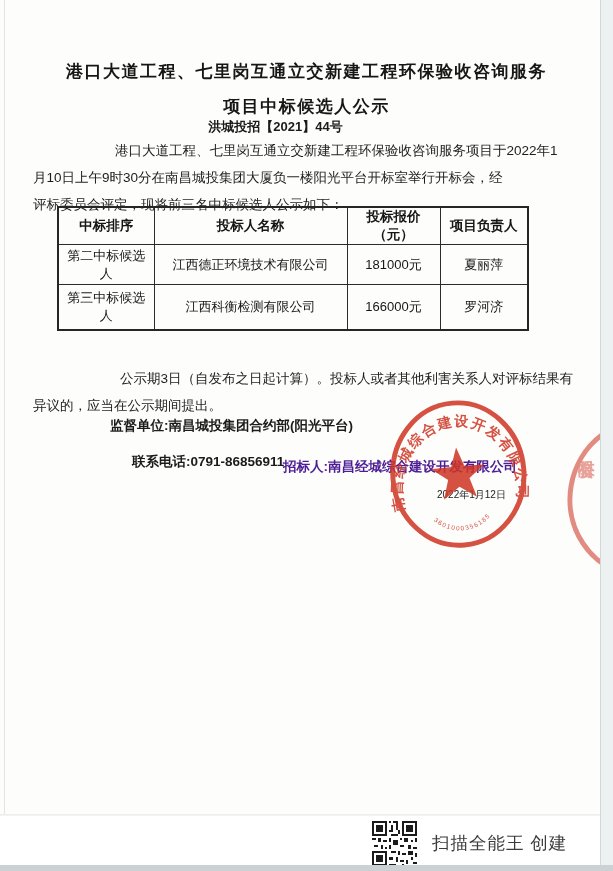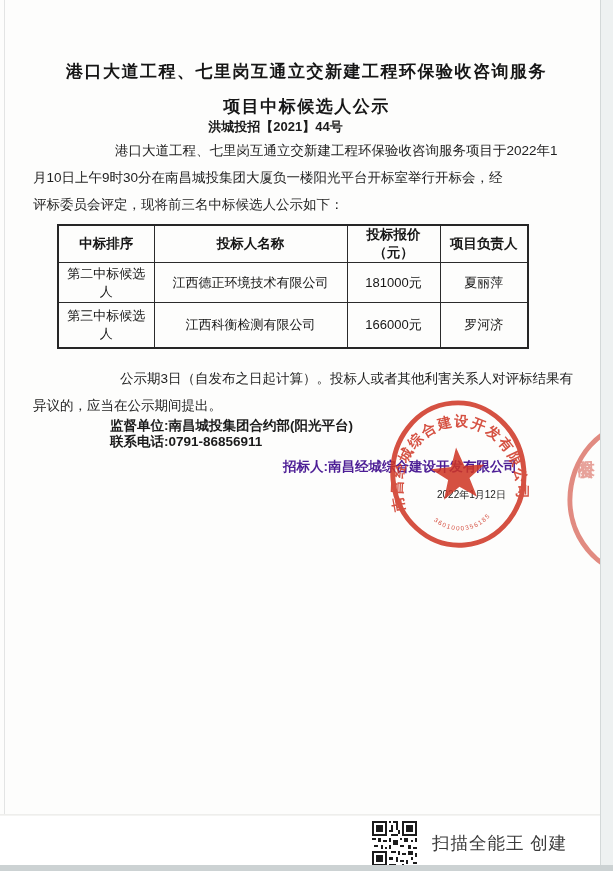--- a/index.html
+++ b/index.html
@@ -21,37 +21,37 @@
     font-size: 17px; font-weight: 700; letter-spacing: 1.5px; color: #161616; }
   .title-1 { top: 60px; }
   .title-2 { top: 95px; }
   .doc-number { position: absolute; left: 0; top: 118px; width: 551px; text-align: center;
     font-size: 13px; font-weight: 700; color: #1a1a1a; }
 
   .intro { position: absolute; left: 33px; top: 137px; width: 548px;
     font-size: 13.5px; font-weight: 500; line-height: 27px; color: #1d1d1d; }
   .intro .first { padding-left: 82px; }
 
-  table.bid-table { position: absolute; left: 57px; top: 224px;
+  table.bid-table { position: absolute; left: 57px; top: 206px;
     border-collapse: collapse; table-layout: fixed;
     font-size: 13px; color: #161616; background: transparent; }
   table.bid-table th, table.bid-table td {
     border: 1px solid #2b2b2b; text-align: center; vertical-align: middle; padding: 0 2px; }
   table.bid-table { border: 2px solid #262626; }
   table.bid-table th { font-weight: 700; font-size: 13.5px; }
   table.bid-table td { font-weight: 500; }
   .col-rank { width: 96px; } .col-bidder { width: 193px; } .col-price { width: 93px; } .col-manager { width: 88px; }
   tr.hrow { height: 37px; } tr.r1 { height: 36px; } tr.r2 { height: 40px; } tr.r3 { height: 45px; }
 
   .notice { position: absolute; left: 33px; top: 365px; width: 552px;
     font-size: 13.5px; font-weight: 500; line-height: 27px; color: #1d1d1d; }
   .notice .first { padding-left: 87px; }
   .contact { position: absolute; left: 110px; font-size: 13.5px; font-weight: 600; color: #1b1b1b; }
   .supervisor-line { top: 417px; }
-  .phone-line { top: 433px; }
+  .phone-line { top: 453px; margin-left: 22px; }
   .tenderer-line { position: absolute; left: 283px; top: 458px; font-size: 13.5px; font-weight: 600; color: #4c1d95; z-index: 1; }
   .date-line { position: absolute; left: 437px; top: 488px; font-size: 10px; font-weight: 500; color: #1b1b1b; z-index: 1; }
 
   .seal-main { position: absolute; left: 388px; top: 399px; width: 141px; height: 153px;
     color: #cf3524; opacity: 0.86; z-index: 2; transform: rotate(-5deg); }
   .seal-partial { position: absolute; left: 552px; top: 413px; width: 170px; height: 170px;
     color: #d04031; opacity: 0.6; z-index: 2; transform: rotate(10deg); }
 
   .qr { position: absolute; left: 372px; top: 821px; width: 45px; height: 45px; z-index: 3; }
   .scan-label { position: absolute; left: 432px; top: 831px; font-size: 17.5px;

